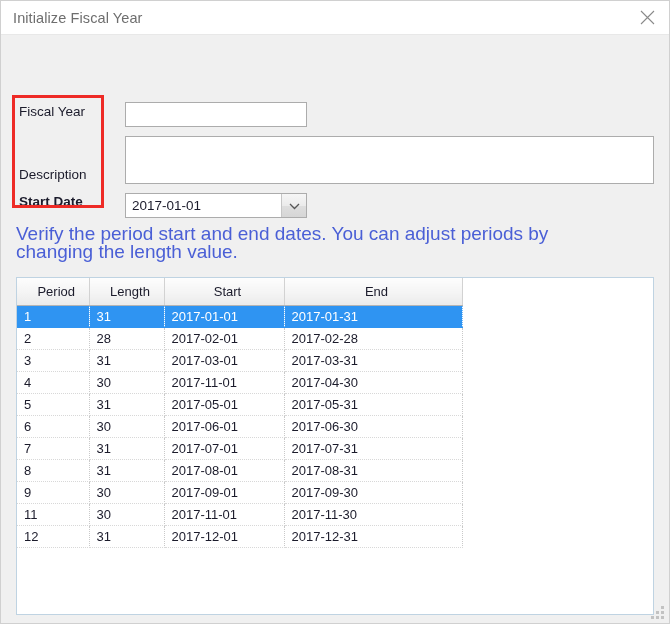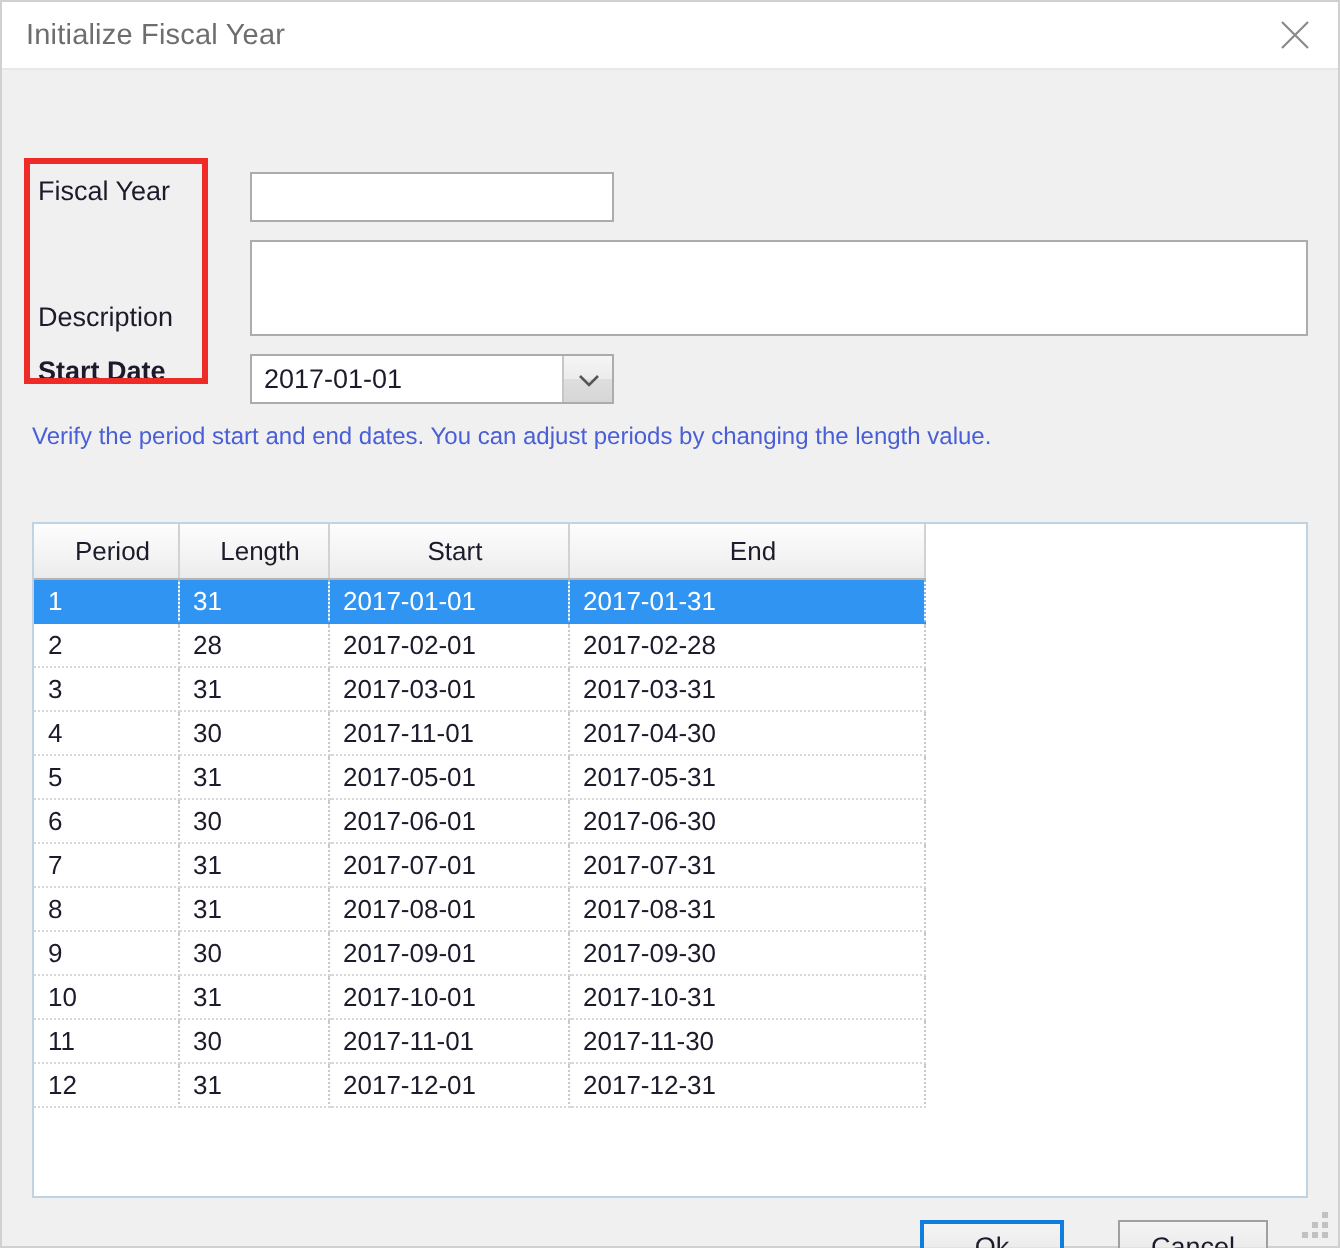--- a/index.html
+++ b/index.html
@@ -15,20 +15,21 @@
   }
   .window {
     position: relative;
     width: 670px;
     height: 624px;
     box-sizing: border-box;
     border: 1px solid #d0d0d0;
     background: #f0f0f0;
     display: flex;
     flex-direction: column;
+    gap: 16px;
   }
   
   .titlebar {
     height: 33px;
     background: #ffffff;
     display: flex;
     align-items: center;
     flex: 0 0 auto;
     border-bottom: 1px solid #e8e8e8;
   }
@@ -134,21 +135,21 @@
     justify-content: center;
   }
   .combo-arrow svg { display: block; }
 
   
   .hint {
     position: absolute;
     left: 15px;
     top: 174px;
     width: 600px;
-    font-size: 12px;
+    font-size: 19px;
     line-height: 18px;
     color: #4a5fd6;
   }
 
   
   .gridpanel {
     position: absolute;
     left: 15px;
     top: 226px;
     width: 638px;
@@ -345,26 +346,20 @@
               <td>2017-08-01</td>
               <td>2017-08-31</td>
             </tr>
             <tr>
               <td>9</td>
               <td>30</td>
               <td>2017-09-01</td>
               <td>2017-09-30</td>
             </tr>
             <tr>
-              <td>10</td>
-              <td>31</td>
-              <td>2017-10-01</td>
-              <td>2017-10-31</td>
-            </tr>
-            <tr>
               <td>11</td>
               <td>30</td>
               <td>2017-11-01</td>
               <td>2017-11-30</td>
             </tr>
             <tr>
               <td>12</td>
               <td>31</td>
               <td>2017-12-01</td>
               <td>2017-12-31</td>

